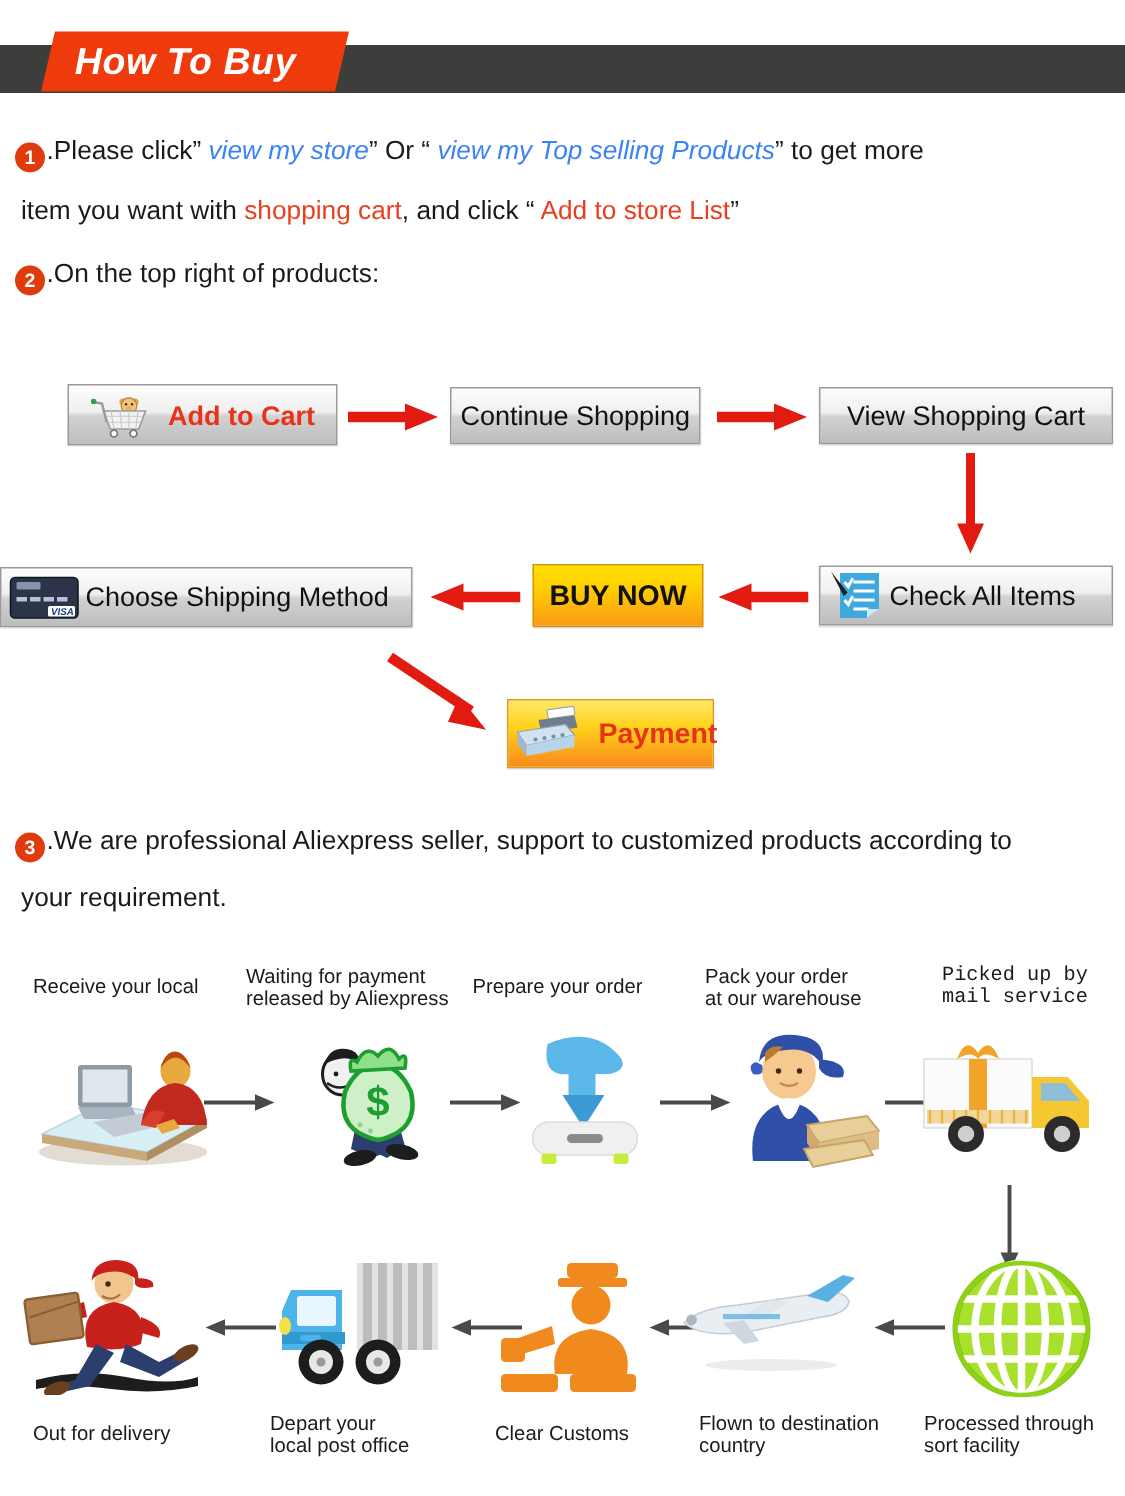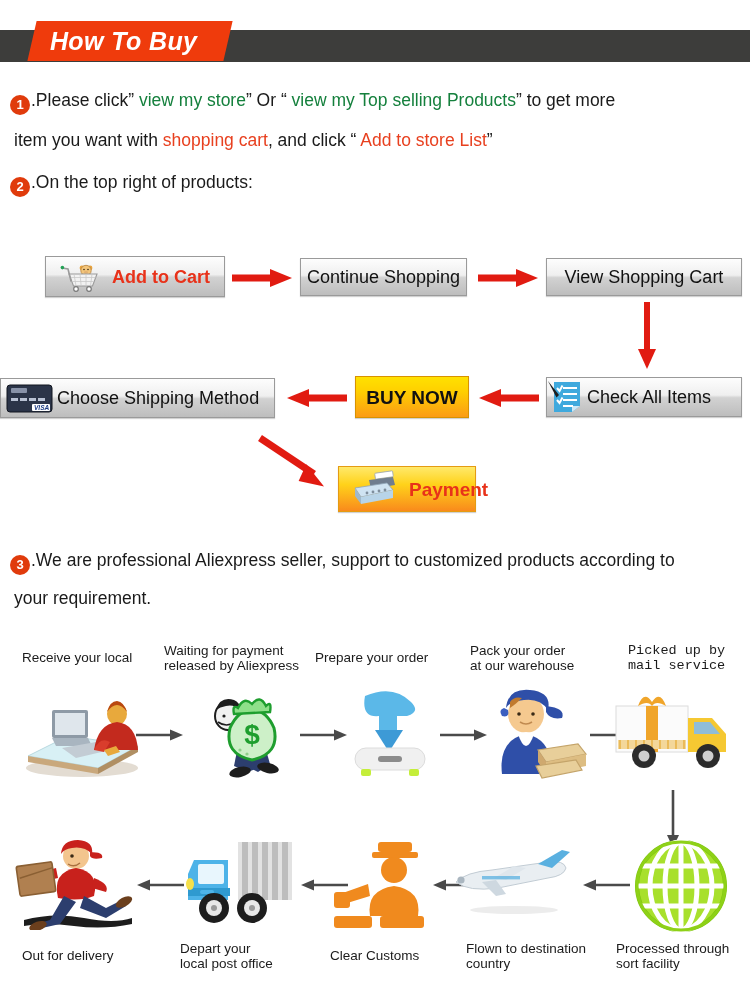--- a/index.html
+++ b/index.html
@@ -50,21 +50,21 @@
     border-radius: 50%;
     background: #e03b0c;
     color: #fff;
     font-size: 13px;
     font-weight: bold;
     text-align: center;
     line-height: 20px;
     vertical-align: -3px;
     margin-right: 1px;
   }
-  .blue { color: #15803d; }
+  .blue { color: #3b82f6; font-style: italic; }
   .red  { color: #e8401f; }
 
   
   .btn {
     position: absolute;
     display: flex; align-items: center; justify-content: center;
     border: 1px solid #9a9a9a;
     background: linear-gradient(to bottom, #fdfdfd 0%, #efefef 45%, #d2d2d2 52%, #bdbdbd 100%);
     font-size: 18px;
     color: #111;
@@ -205,21 +205,21 @@
     <span class="btn-label">BUY NOW</span>
   </div>
 
   <div class="arrow-h" style="left:477px; top:388px;">
     <svg width="62" height="20" viewBox="0 0 62 20" class="arrow-svg">
       <path d="M22 10 L62 10" stroke="#e11b11" stroke-width="7"></path>
       <path d="M24 1 L2 10 L24 19 Z" fill="#e11b11"></path>
     </svg>
   </div>
 
-  <div class="btn" style="left:546px; top:377px; width:196px; height:40px; justify-content:flex-start; ">
+  <div class="btn" style="left:546px; top:377px; width:196px; height:40px; justify-content:flex-start; padding-left:6px;">
     <span style="display:inline-block;width:38px;height:34px;">
       <svg width="38" height="34" viewBox="0 0 38 34" class="arrow-svg">
         <path d="M7 2 L33 2 L33 26 L25 32 L7 32 Z" fill="#3fa9dd"></path>
         <path d="M25 32 L25 26 L33 26 Z" fill="#cfe8f6"></path>
         <rect x="16" y="7" width="14" height="2" fill="#ffffff"></rect>
         <rect x="16" y="13" width="14" height="2" fill="#ffffff"></rect>
         <rect x="16" y="19" width="14" height="2" fill="#ffffff"></rect>
         <rect x="16" y="25" width="10" height="2" fill="#ffffff"></rect>
         <path d="M10 8 L12.5 11 L15.5 5.5" stroke="#ffffff" stroke-width="2" fill="none"></path>
         <path d="M10 20 L12.5 23 L15.5 17.5" stroke="#ffffff" stroke-width="2" fill="none"></path>
@@ -229,21 +229,21 @@
     <span class="btn-label" style="margin-left:2px;">Check All Items</span>
   </div>
 
   <div class="arrow-h" style="left:256px; top:432px;">
     <svg width="90" height="60" viewBox="0 0 90 60" class="arrow-svg">
       <path d="M4 6 L58 42" stroke="#e11b11" stroke-width="7"></path>
       <path d="M48 34 L70 52 L44 52 Z" fill="#e11b11" transform="rotate(12 57 44)"></path>
     </svg>
   </div>
 
-  <div class="btn payment-btn" style="left:338px; top:466px; width:138px; height:46px; justify-content:flex-start; padding-left:10px;">
+  <div class="btn payment-btn" style="left:338px; top:466px; width:138px; height:46px; justify-content:flex-start; padding-left:0;">
     <span style="display:inline-block;width:52px;height:40px;">
       <svg width="52" height="40" viewBox="0 0 52 40" class="arrow-svg">
         <rect x="26" y="3" width="18" height="6" rx="1" fill="#ffffff" stroke="#9aa6b5" stroke-width="0.8" transform="rotate(-8 35 6)"></rect>
         <path d="M20 11 L44 8 L46 16 L22 20 Z" fill="#6f7d8f"></path>
         <path d="M6 19 L38 14 L44 21 L12 28 Z" fill="#cfe3f2" stroke="#8fa4b8" stroke-width="0.8"></path>
         <path d="M6 19 L12 28 L12 35 L6 27 Z" fill="#9fb8cc"></path>
         <path d="M12 28 L44 21 L44 29 L12 35 Z" fill="#b8d4e8"></path>
         <circle cx="18" cy="24" r="1.4" fill="#7e8d9c"></circle>
         <circle cx="24" cy="23" r="1.4" fill="#7e8d9c"></circle>
         <circle cx="30" cy="22" r="1.4" fill="#7e8d9c"></circle>

